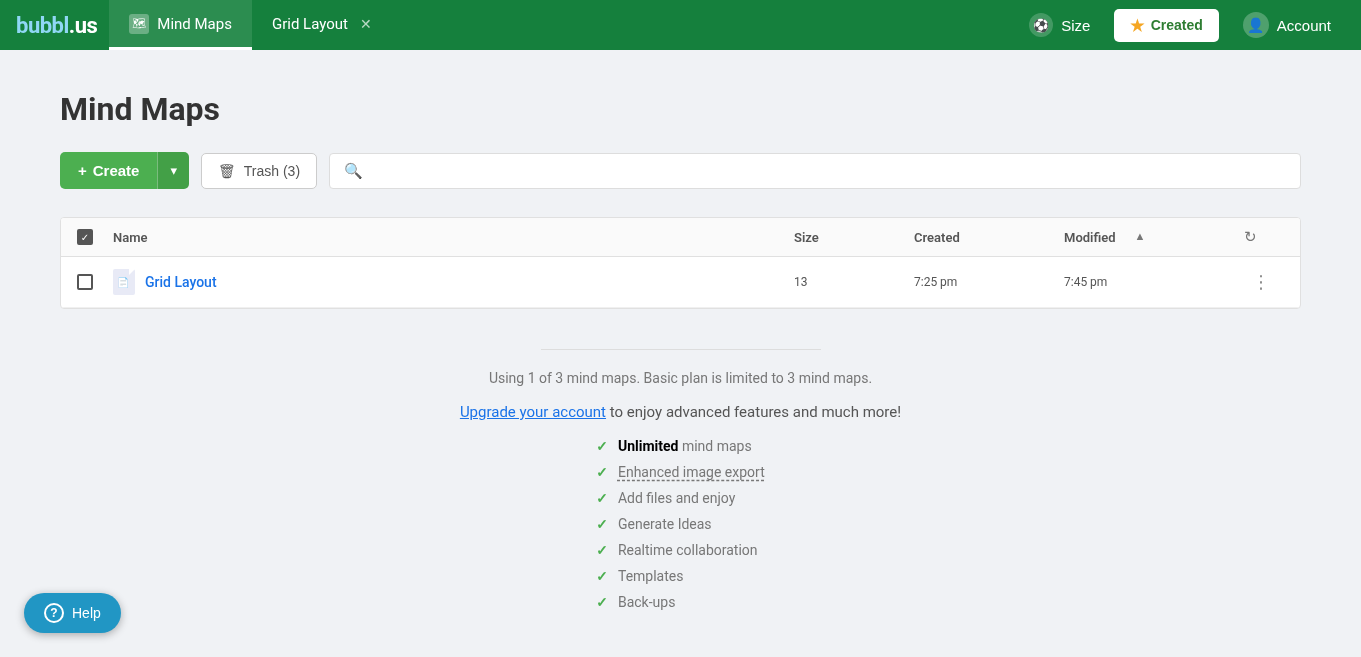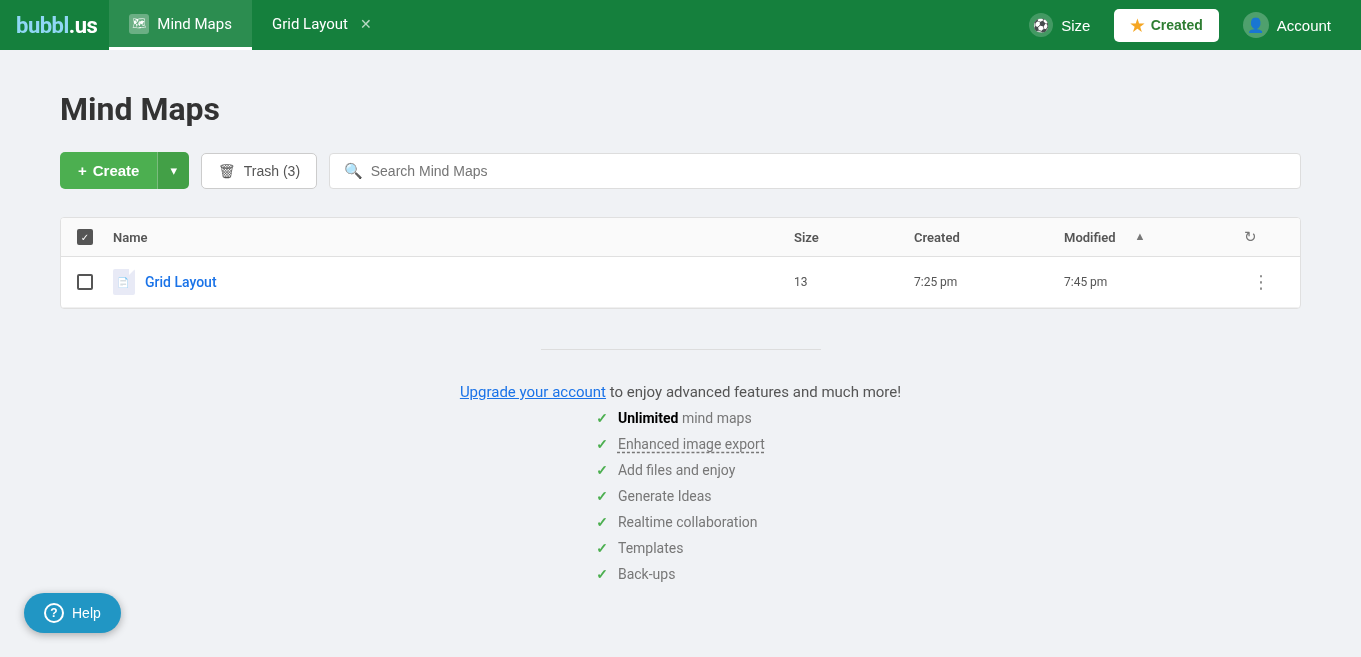--- a/index.html
+++ b/index.html
@@ -318,21 +318,21 @@
       color: #1a73e8;
       text-decoration: underline;
       cursor: pointer;
       font-size: 15px;
     }
     .upgrade-text {
       font-size: 15px;
       color: #555;
     }
     .upgrade-prompt {
-      margin-bottom: 4px;
+      margin-bottom: 12px;
     }
     .features-list {
       list-style: none;
       display: inline-block;
       text-align: left;
     }
     .features-list li {
       display: flex;
       align-items: center;
       gap: 10px;
@@ -430,21 +430,20 @@
       </button>
     </div>
 
     <button class="trash-btn">
       <span>🗑</span>
       <span>Trash (3)</span>
     </button>
 
     <div class="search-container">
       <span class="search-icon">🔍</span>
-      <input class="search-input" type="text" placeholder="Search Mind Maps" style="">
     </div>
   </div>
 
   <div class="table-container">
     <div class="table-header">
       <div class="checkbox-cell">
         <div class="checkbox checked">✓</div>
       </div>
       <div class="table-header-cell">Name</div>
       <div class="table-header-cell">Size</div>
@@ -470,20 +469,21 @@
       <div class="cell-value">7:25 pm</div>
       <div class="cell-value">7:45 pm</div>
       <div>
         <button class="more-btn">⋮</button>
       </div>
     </div>
   </div>
 
   <div class="upgrade-section">
     <div class="usage-divider"></div>
+    <p class="usage-text">Using 1 of 3 mind maps. Basic plan is limited to 3 mind maps.</p>
     <div style="height:12px"></div>
     <div class="upgrade-prompt">
       <a class="upgrade-link">Upgrade your account</a><span class="upgrade-text"> to enjoy advanced features and much more!</span>
     </div>
     <ul class="features-list">
       <li>
         <span class="check-icon">✓</span>
         <span><strong class="feature-bold">Unlimited</strong> mind maps</span>
       </li>
       <li>

